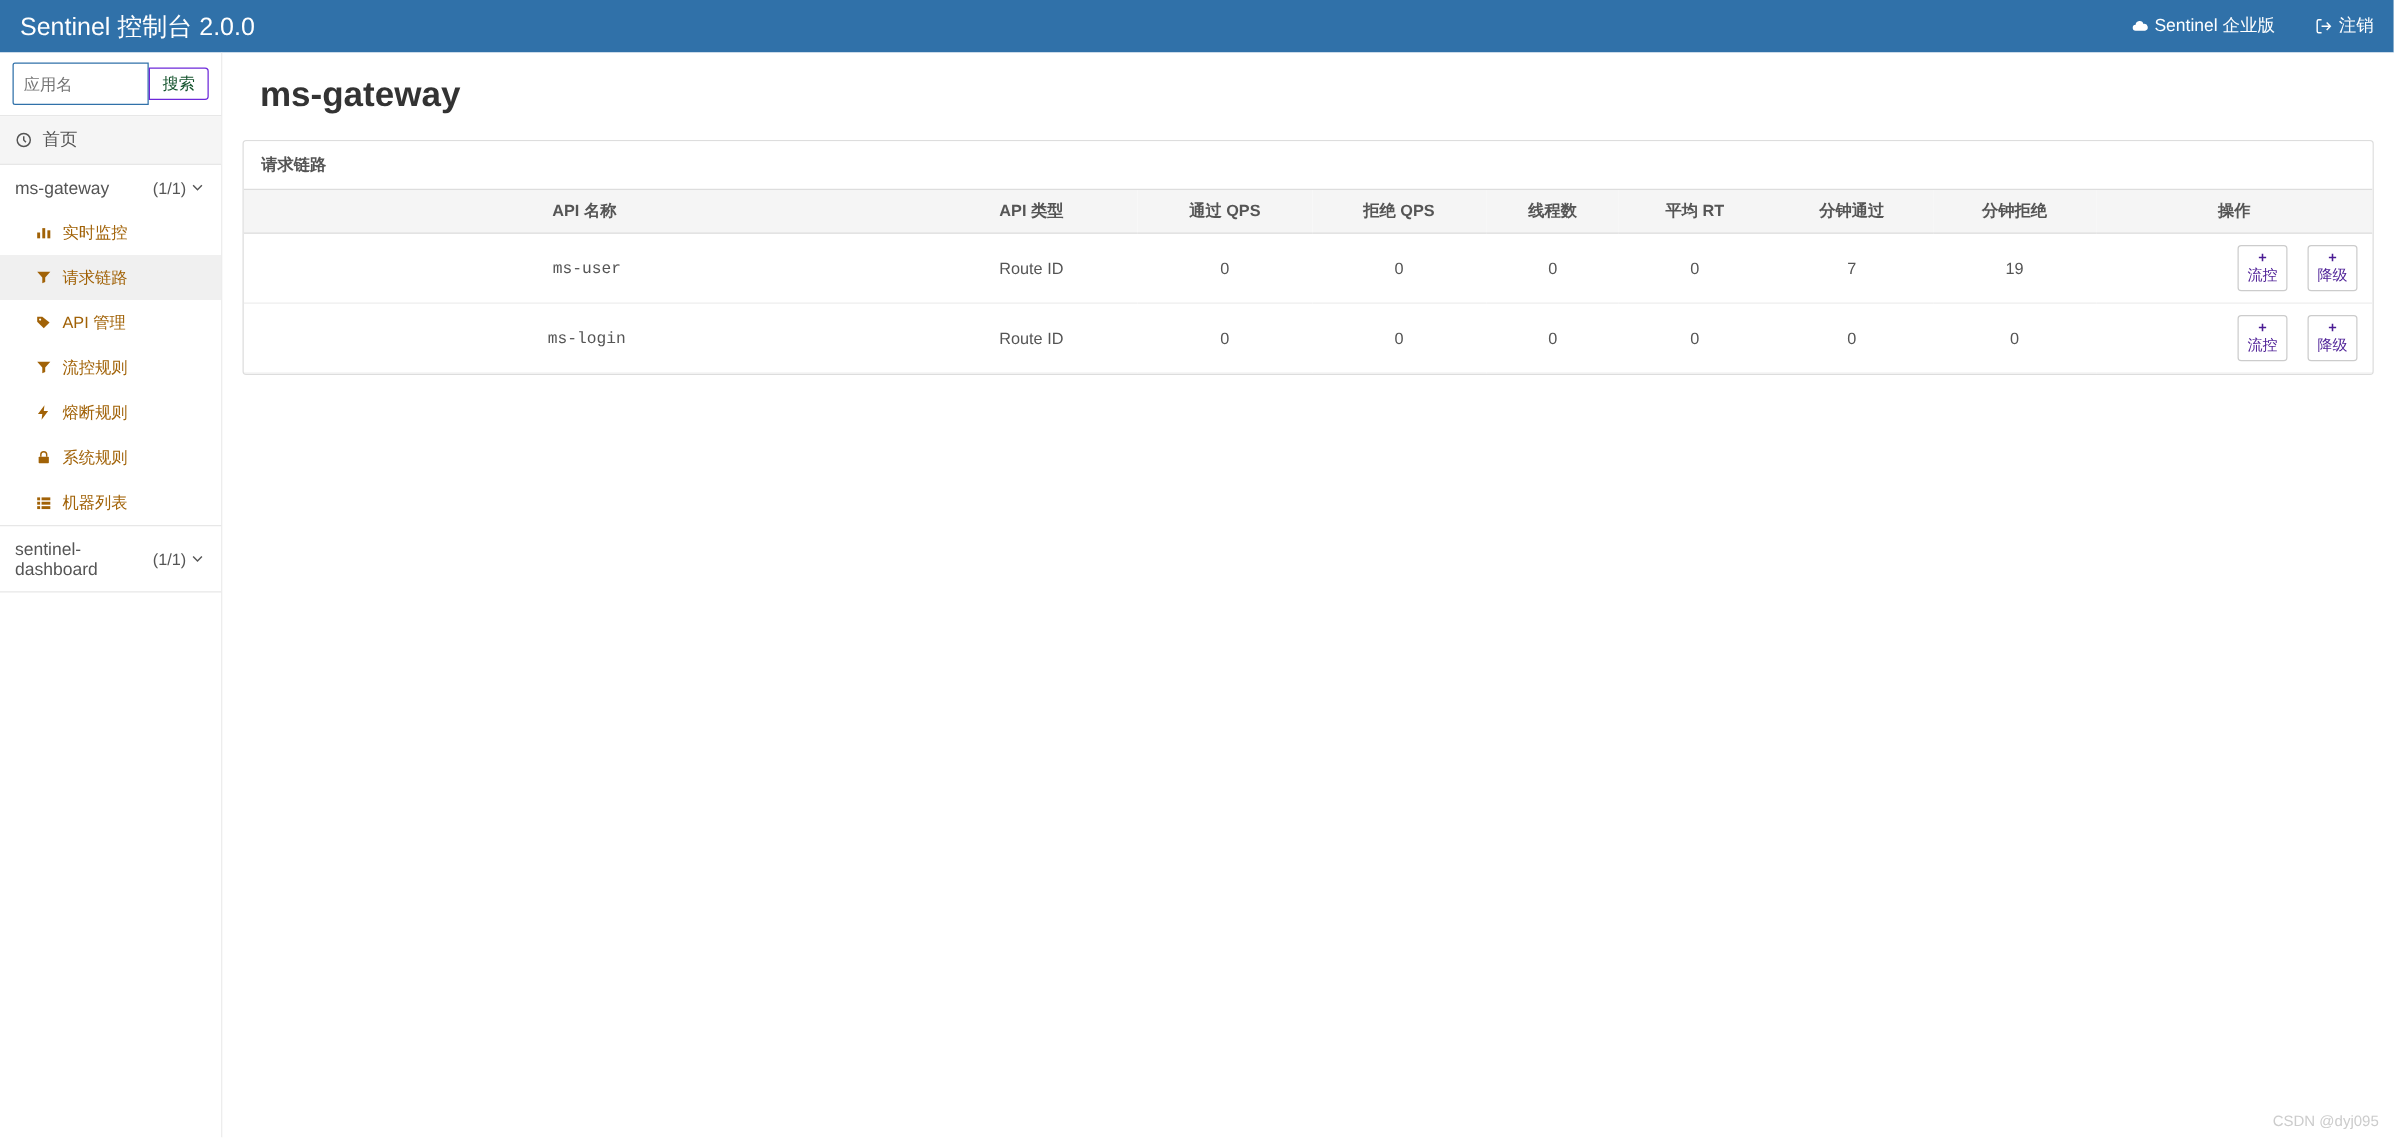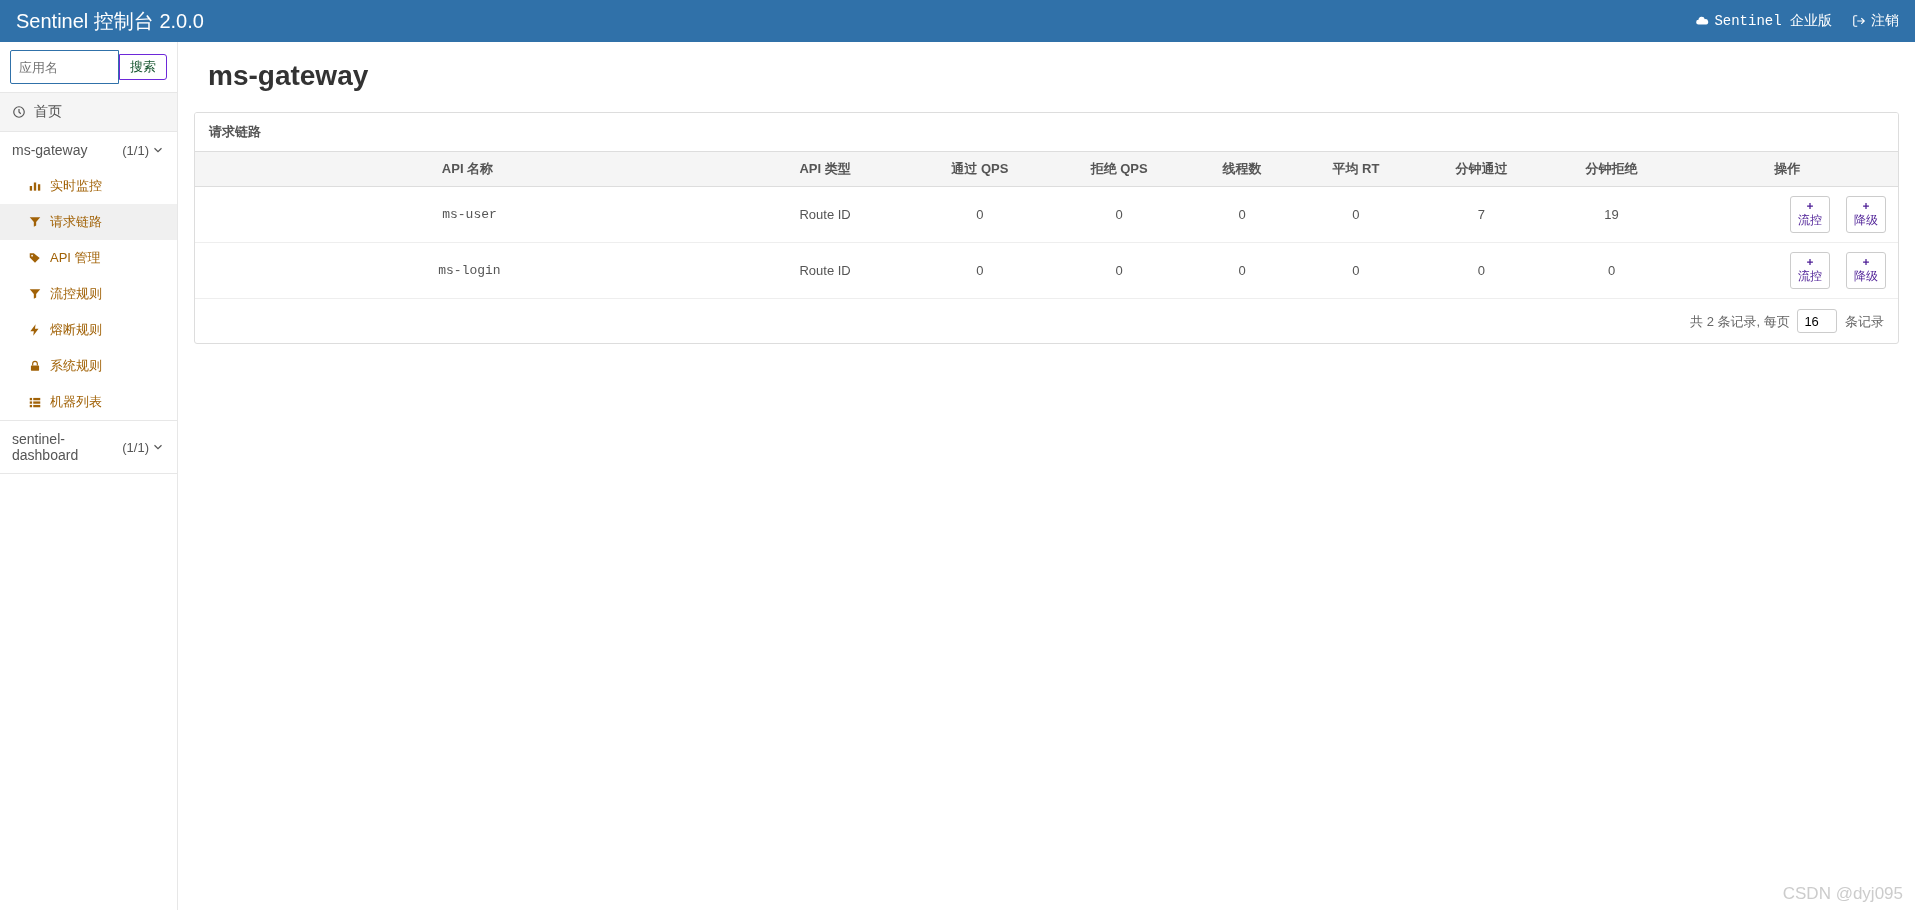--- a/index.html
+++ b/index.html
@@ -1,20 +1,20 @@
 <!DOCTYPE html>
 <html><head>
   <meta charset="utf-8">
   <style>
     * { margin: 0; padding: 0; box-sizing: border-box; }
     body { font-family: -apple-system, "Helvetica Neue", Arial, sans-serif; font-size: 14px; color: #333; background: #fff; }
     
     .header { background: #3071a9; height: 42px; display: flex; align-items: center; padding: 0 16px; justify-content: space-between; }
     .brand { color: #fff; font-size: 20px; font-weight: 500; }
-    .header-right { display: flex; gap: 20px; font-family: Liberation Mono, monospace; }
+    .header-right { display: flex; gap: 32px; }
     .header-link { color: #fff; font-size: 14px; display: flex; align-items: center; gap: 5px; cursor: pointer; }
     
     .container { display: flex; min-height: calc(100vh - 42px); }
     
     .sidebar { width: 178px; background: #fff; border-right: 1px solid #e7e7e7; flex-shrink: 0; }
     .search-row { padding: 8px 10px; display: flex; gap: 0; align-items: center; border-bottom: 1px solid #e7e7e7; }
     .search-input { flex: 1; border: 1px solid #3071a9; padding: 16px 8px; height: 26px; font-size: 13px; outline: none; width: 100px; border-radius: 2px 0 0 2px; }
     .search-btn { background: #fff; border: 1px solid #6d28d9; border-radius: 0 3px 3px 0; padding: 3px 10px; height: 26px; font-size: 13px; cursor: pointer; color: #14532d; }
     
     .nav-home { padding: 10px 12px; border-bottom: 1px solid #e7e7e7; display: flex; align-items: center; gap: 8px; color: #555; cursor: pointer; background:#f5f5f5; }
@@ -43,21 +43,21 @@
     td { font-size: 13px; padding: 9px 10px; border-bottom: 1px solid #eee; text-align: center; color: #555; }
     td.left { text-align: center; padding-left: 14px; font-family: Liberation Mono, monospace; }
     td.right { text-align: right; padding-right: 12px; }
     
     .mini-btn { background: #fff; border: 1px solid #ccc; border-radius: 3px; padding: 3px 7px; font-size: 12px; cursor: pointer; color: #4c1d95; display: inline-flex; align-items: center; gap: 2px; flex-direction: column; }
     .mini-btn + .mini-btn { margin-left: 16px; }
     
     .card-footer { padding: 10px 14px; text-align: right; font-size: 13px; color: #666; border-top: 0; }
     .page-input { border: 1px solid #ccc; border-radius: 3px; padding: 2px 6px; width: 40px; height: 24px; font-size: 13px; text-align: left; margin: 0 4px; }
     
-    .watermark { position: fixed; bottom: 6px; right: 12px; color: #ccc; font-size: 17px; }
+    .watermark { position: fixed; bottom: 6px; right: 12px; color: #ccc; font-size: 12px; }
     
     .ico { width: 14px; height: 14px; display: inline-block; }
   </style>
 </head>
 <body>
 
 <div class="header">
   <div class="brand">Sentinel 控制台 2.0.0</div>
   <div class="header-right">
     <a class="header-link">
@@ -232,22 +232,17 @@
                 </button><button class="mini-btn">
                   <span class="ico" style="width:10px;height:10px"><svg viewBox="0 0 24 24" fill="none" stroke="currentColor" stroke-width="3">
                       <path d="M12 5v14M5 12h14"></path>
                     </svg></span>
                   <span>降级</span>
                 </button></td>
             </tr>
           </tbody>
       </table>
 
-      <div class="card-footer">
-        <span>共 2 条记录, 每页</span>
-        <input class="page-input" value="16" style="">
-        <span>条记录</span>
-      </div>
     </div>
   </div>
 </div>
 
 <div class="watermark">CSDN @dyj095</div>
 
 </body></html>

